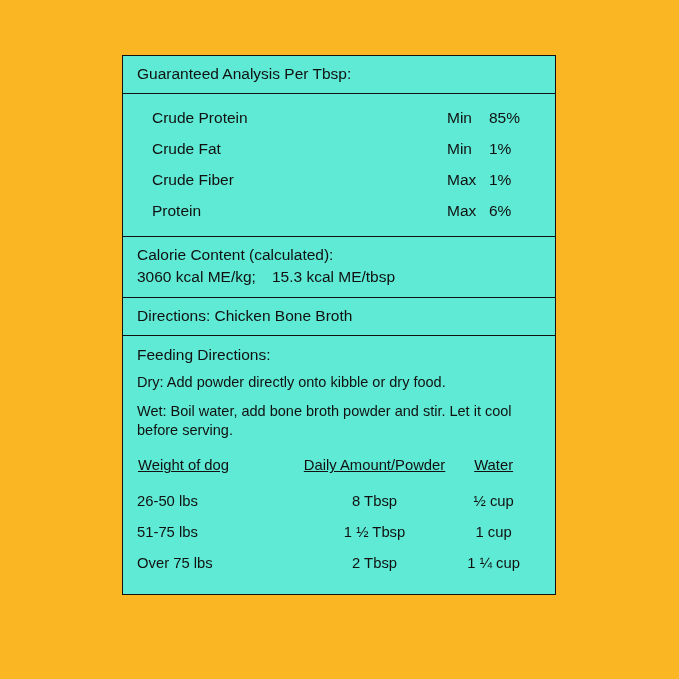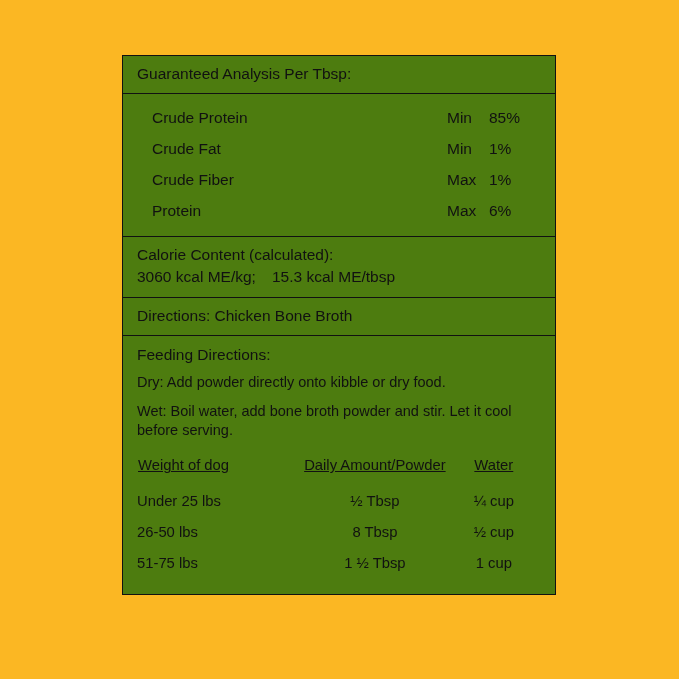--- a/index.html
+++ b/index.html
@@ -17,21 +17,21 @@
     position: relative;
     width: 679px;
     height: 679px;
     background: #fbb723;
   }
   .panel {
     position: absolute;
     left: 122px;
     top: 55px;
     width: 434px;
-    background: #4d7c0f;
+    background: #5eead4;
     border: 1.5px solid #111111;
     box-sizing: border-box;
   }
   .section {
     border-bottom: 1.5px solid #111111;
     padding: 9px 14px 11px 14px;
     box-sizing: border-box;
   }
   .section:last-child {
     border-bottom: none;
@@ -170,32 +170,32 @@
       <table class="feed">
         <thead>
           <tr>
             <th class="c1">Weight of dog</th>
             <th class="c2">Daily Amount/Powder</th>
             <th class="c3">Water</th>
           </tr>
         </thead>
         <tbody>
           <tr>
-            <td class="c1">Under 25 lbs</td>
-            <td class="c2">½ Tbsp</td>
-            <td class="c3">¼ cup</td>
-          </tr>
-          <tr>
             <td class="c1">26-50 lbs</td>
             <td class="c2">8 Tbsp</td>
             <td class="c3">½ cup</td>
           </tr>
           <tr>
             <td class="c1">51-75 lbs</td>
             <td class="c2">1 ½ Tbsp</td>
             <td class="c3">1 cup</td>
           </tr>
+          <tr>
+            <td class="c1">Over 75 lbs</td>
+            <td class="c2">2  Tbsp</td>
+            <td class="c3">1 ¼ cup</td>
+          </tr>
         </tbody>
       </table>
     </div>
 
   </div>
 </div>
 
 </body></html>

